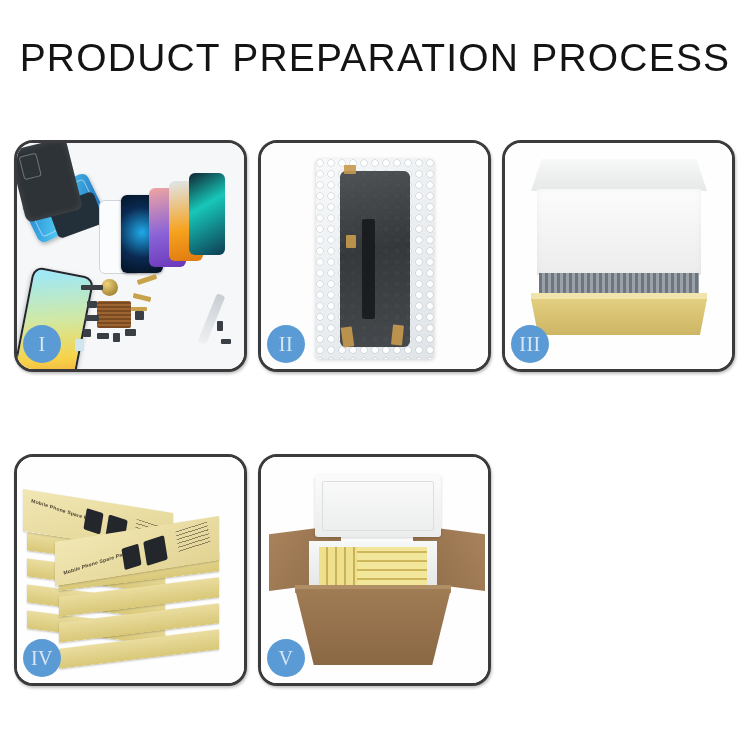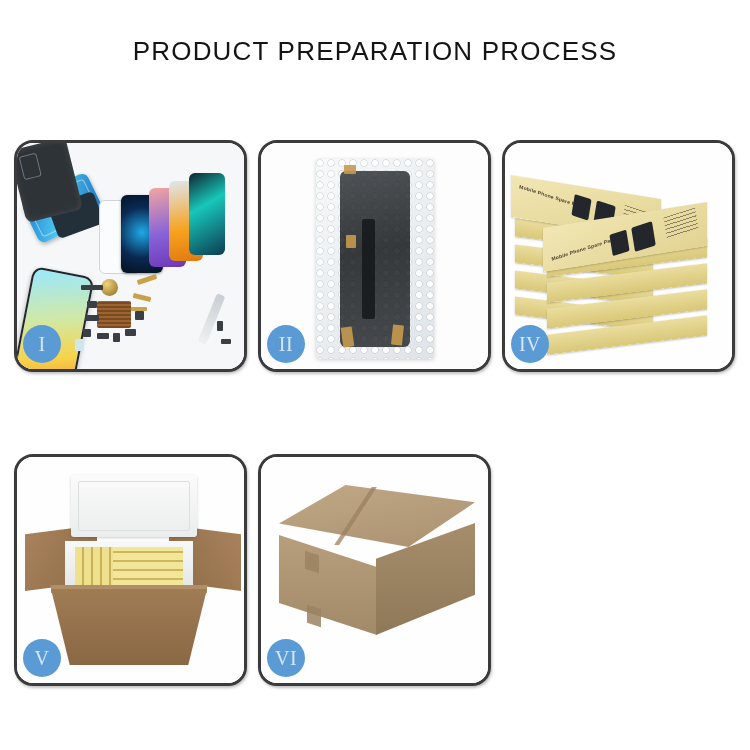--- a/index.html
+++ b/index.html
@@ -5,21 +5,21 @@
   html,body{margin:0;padding:0;}
   body{
     width:750px;height:750px;
     background:#ffffff;
     font-family:"Liberation Sans", sans-serif;
     overflow:hidden;
     position:relative;
   }
   .header{text-align:center;padding-top:38px;}
   .title{
-    font-size:26px;letter-spacing:1.2px;color:#141414;
+    font-size:39px;letter-spacing:1.2px;color:#141414;
     font-weight:400;line-height:1;
   }
   .subtitle{
     font-size:15.5px;color:#1d1d1d;margin-top:14px;font-weight:400;
   }
 
   .grid{
     position:absolute;left:14px;top:140px;
     width:722px;
     display:grid;
@@ -234,20 +234,31 @@
         <div class="flex2"></div>
         <div class="tape2" style="left:28px;top:6px;width:12px;height:9px;"></div>
         <div class="tape2" style="left:30px;top:76px;width:10px;height:13px;"></div>
         <div class="tape2" style="left:26px;top:168px;width:11px;height:20px;transform:rotate(-8deg);"></div>
         <div class="tape2" style="left:76px;top:166px;width:11px;height:20px;transform:rotate(6deg);"></div>
       </div>
     </div>
     <div class="badge">II</div>
   </div>
 
+  <div class="panel">
+    <div class="scene">
+      <div class="p3-bg"></div>
+      <div class="b3-lid"></div>
+      <div class="b3-foam"></div>
+      <div class="b3-inner"></div>
+      <div class="b3-ledge"></div>
+      <div class="b3-front"></div>
+    </div>
+    <div class="badge">III</div>
+  </div>
 
   <div class="panel">
     <div class="scene">
       <div class="p4-bg"></div>
       <div class="stack">
 
         <div class="sbox" style="left:6px;top:66px;width:138px;height:18px;transform:skewY(7deg);"></div>
         <div class="sbox" style="left:6px;top:92px;width:138px;height:18px;transform:skewY(7deg);"></div>
         <div class="sbox" style="left:6px;top:118px;width:138px;height:18px;transform:skewY(7deg);"></div>
         <div class="sbox" style="left:6px;top:144px;width:138px;height:18px;transform:skewY(7deg);"></div>
@@ -282,26 +293,14 @@
       <div class="v-foamlid"></div>
       <div class="v-foambox"></div>
       <div class="v-yellows"></div>
       <div class="v-yellows2"></div>
       <div class="v-rim"></div>
       <div class="v-body"></div>
     </div>
     <div class="badge">V</div>
   </div>
 
-  <div class="panel">
-    <div class="scene">
-      <div class="p6-bg"></div>
-      <div class="c-top"></div>
-      <div class="c-seam"></div>
-      <div class="c-left"></div>
-      <div class="c-right"></div>
-      <div class="c-tape" style="left:44px;top:96px;width:14px;height:18px;transform:skewY(18deg);"></div>
-      <div class="c-tape" style="left:46px;top:150px;width:14px;height:18px;transform:skewY(18deg);"></div>
-    </div>
-    <div class="badge">VI</div>
-  </div>
 
 </div>
 
 </body></html>

